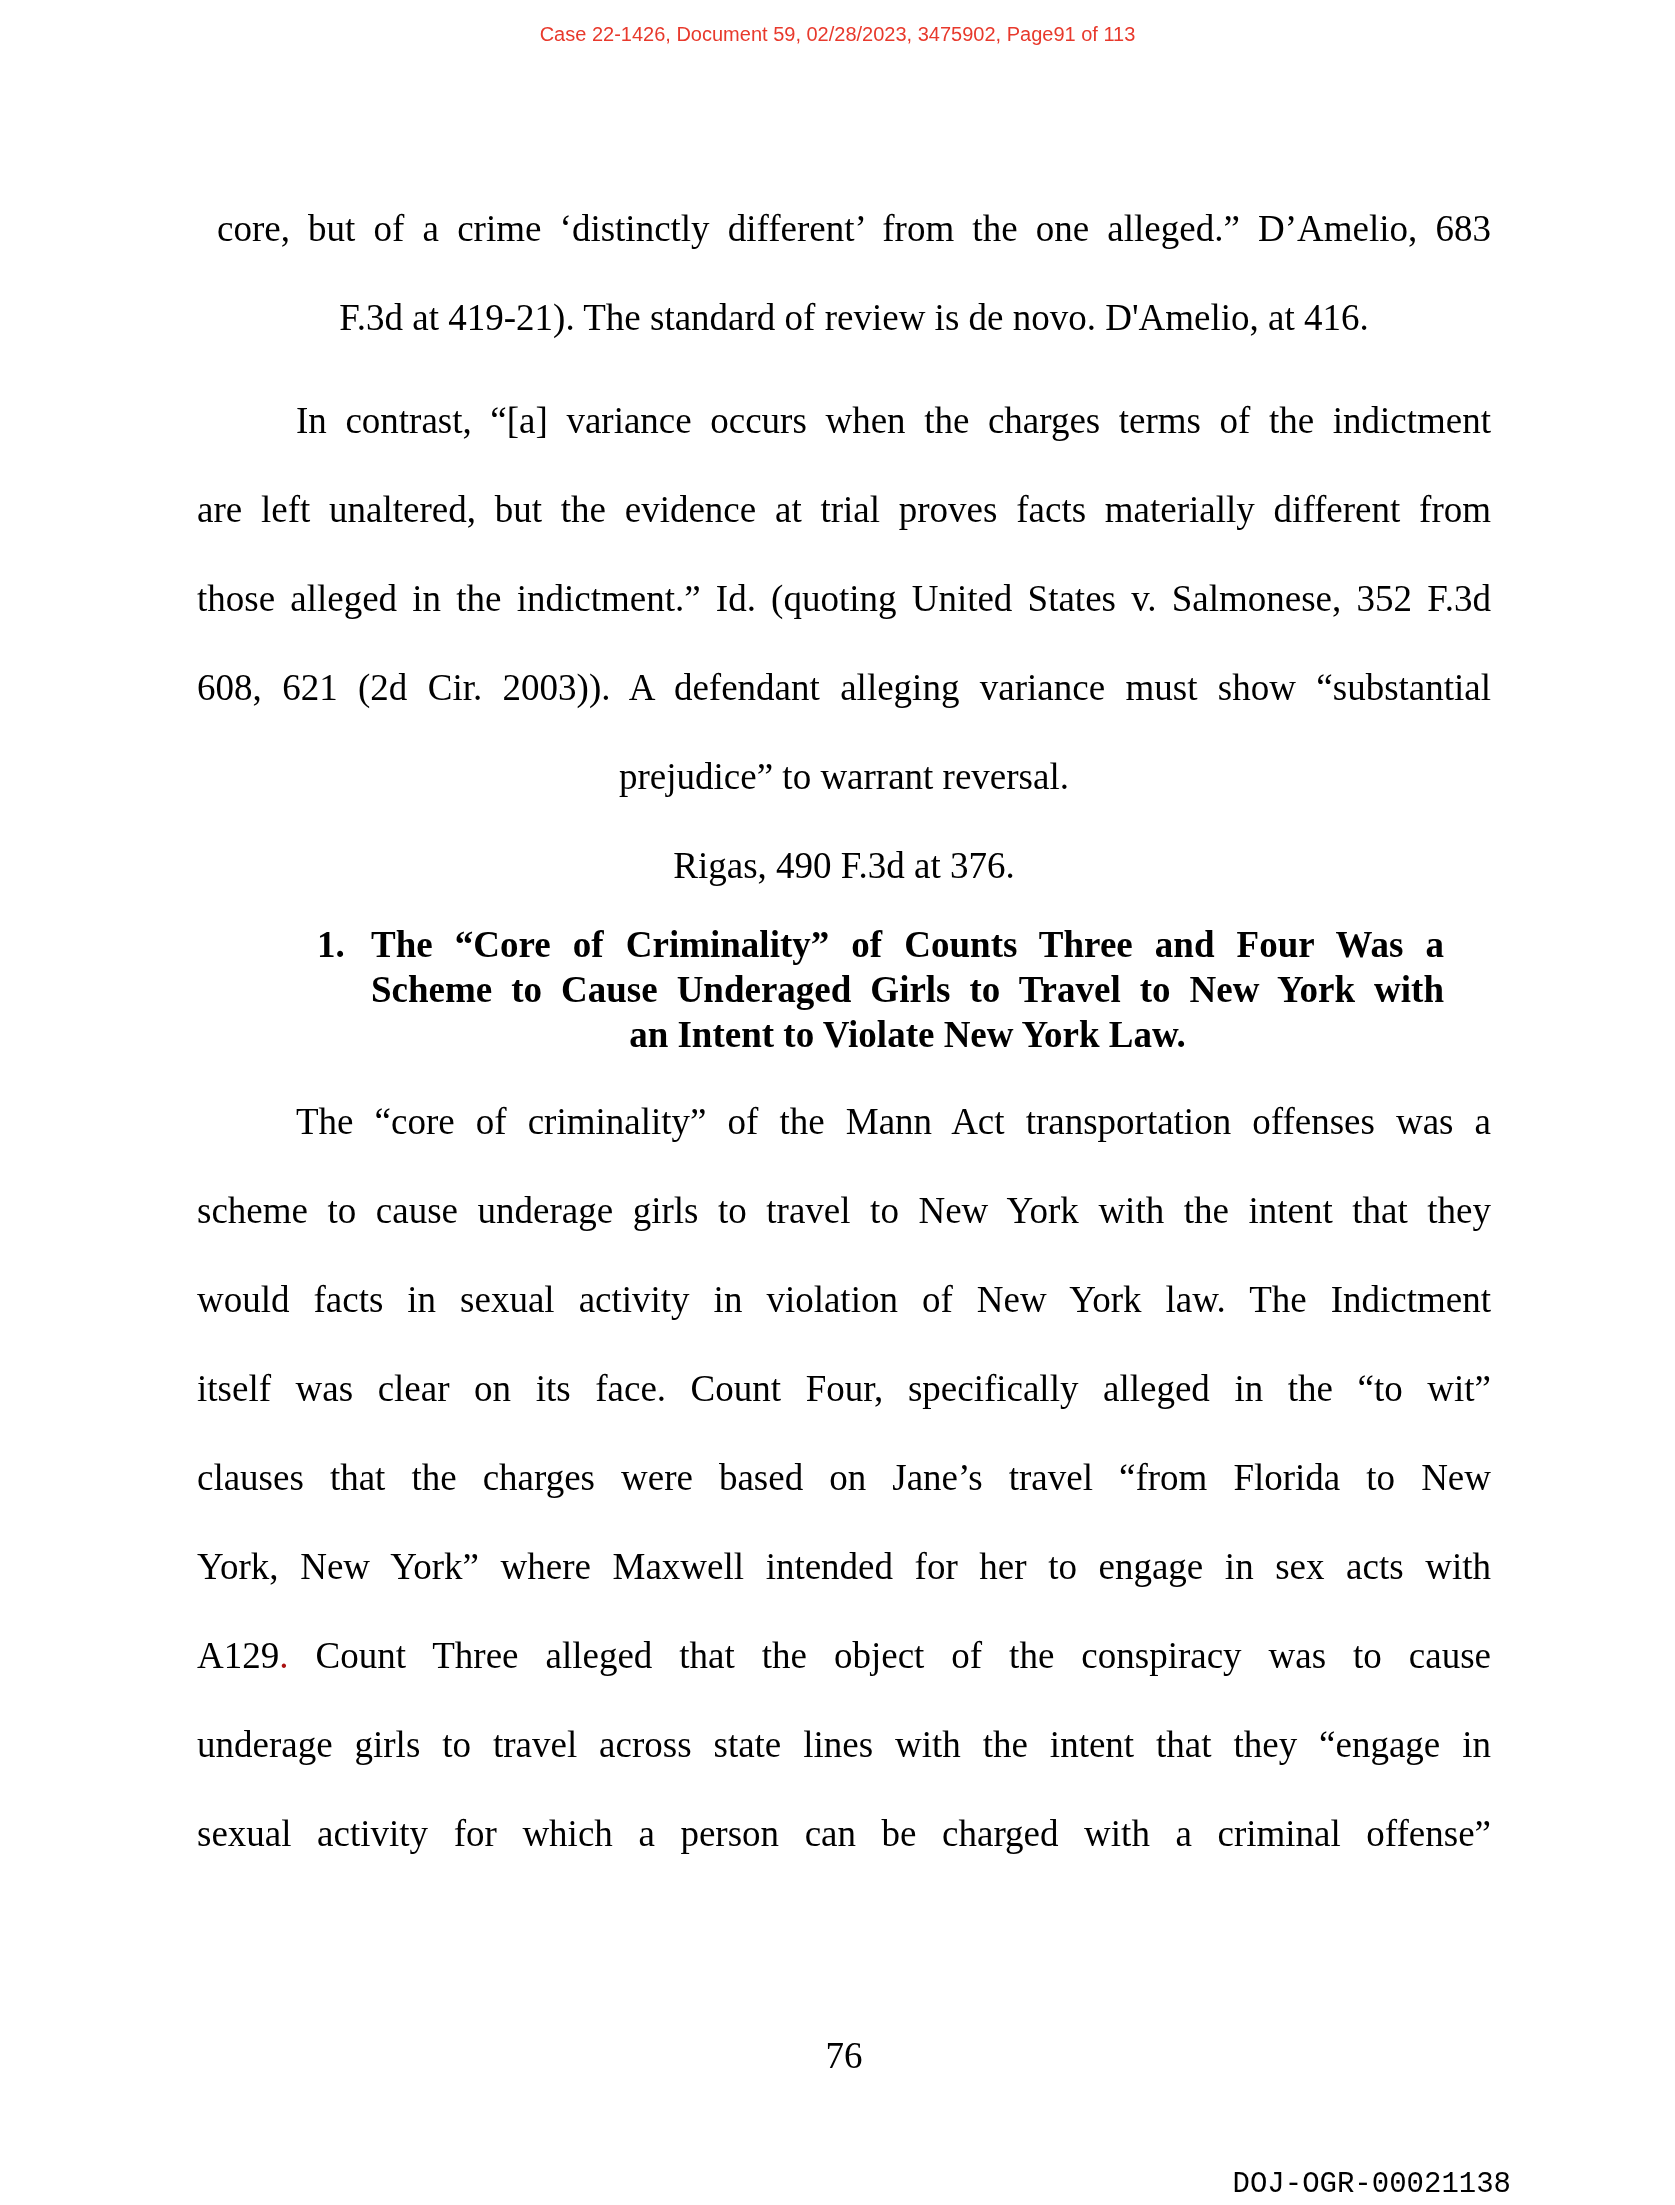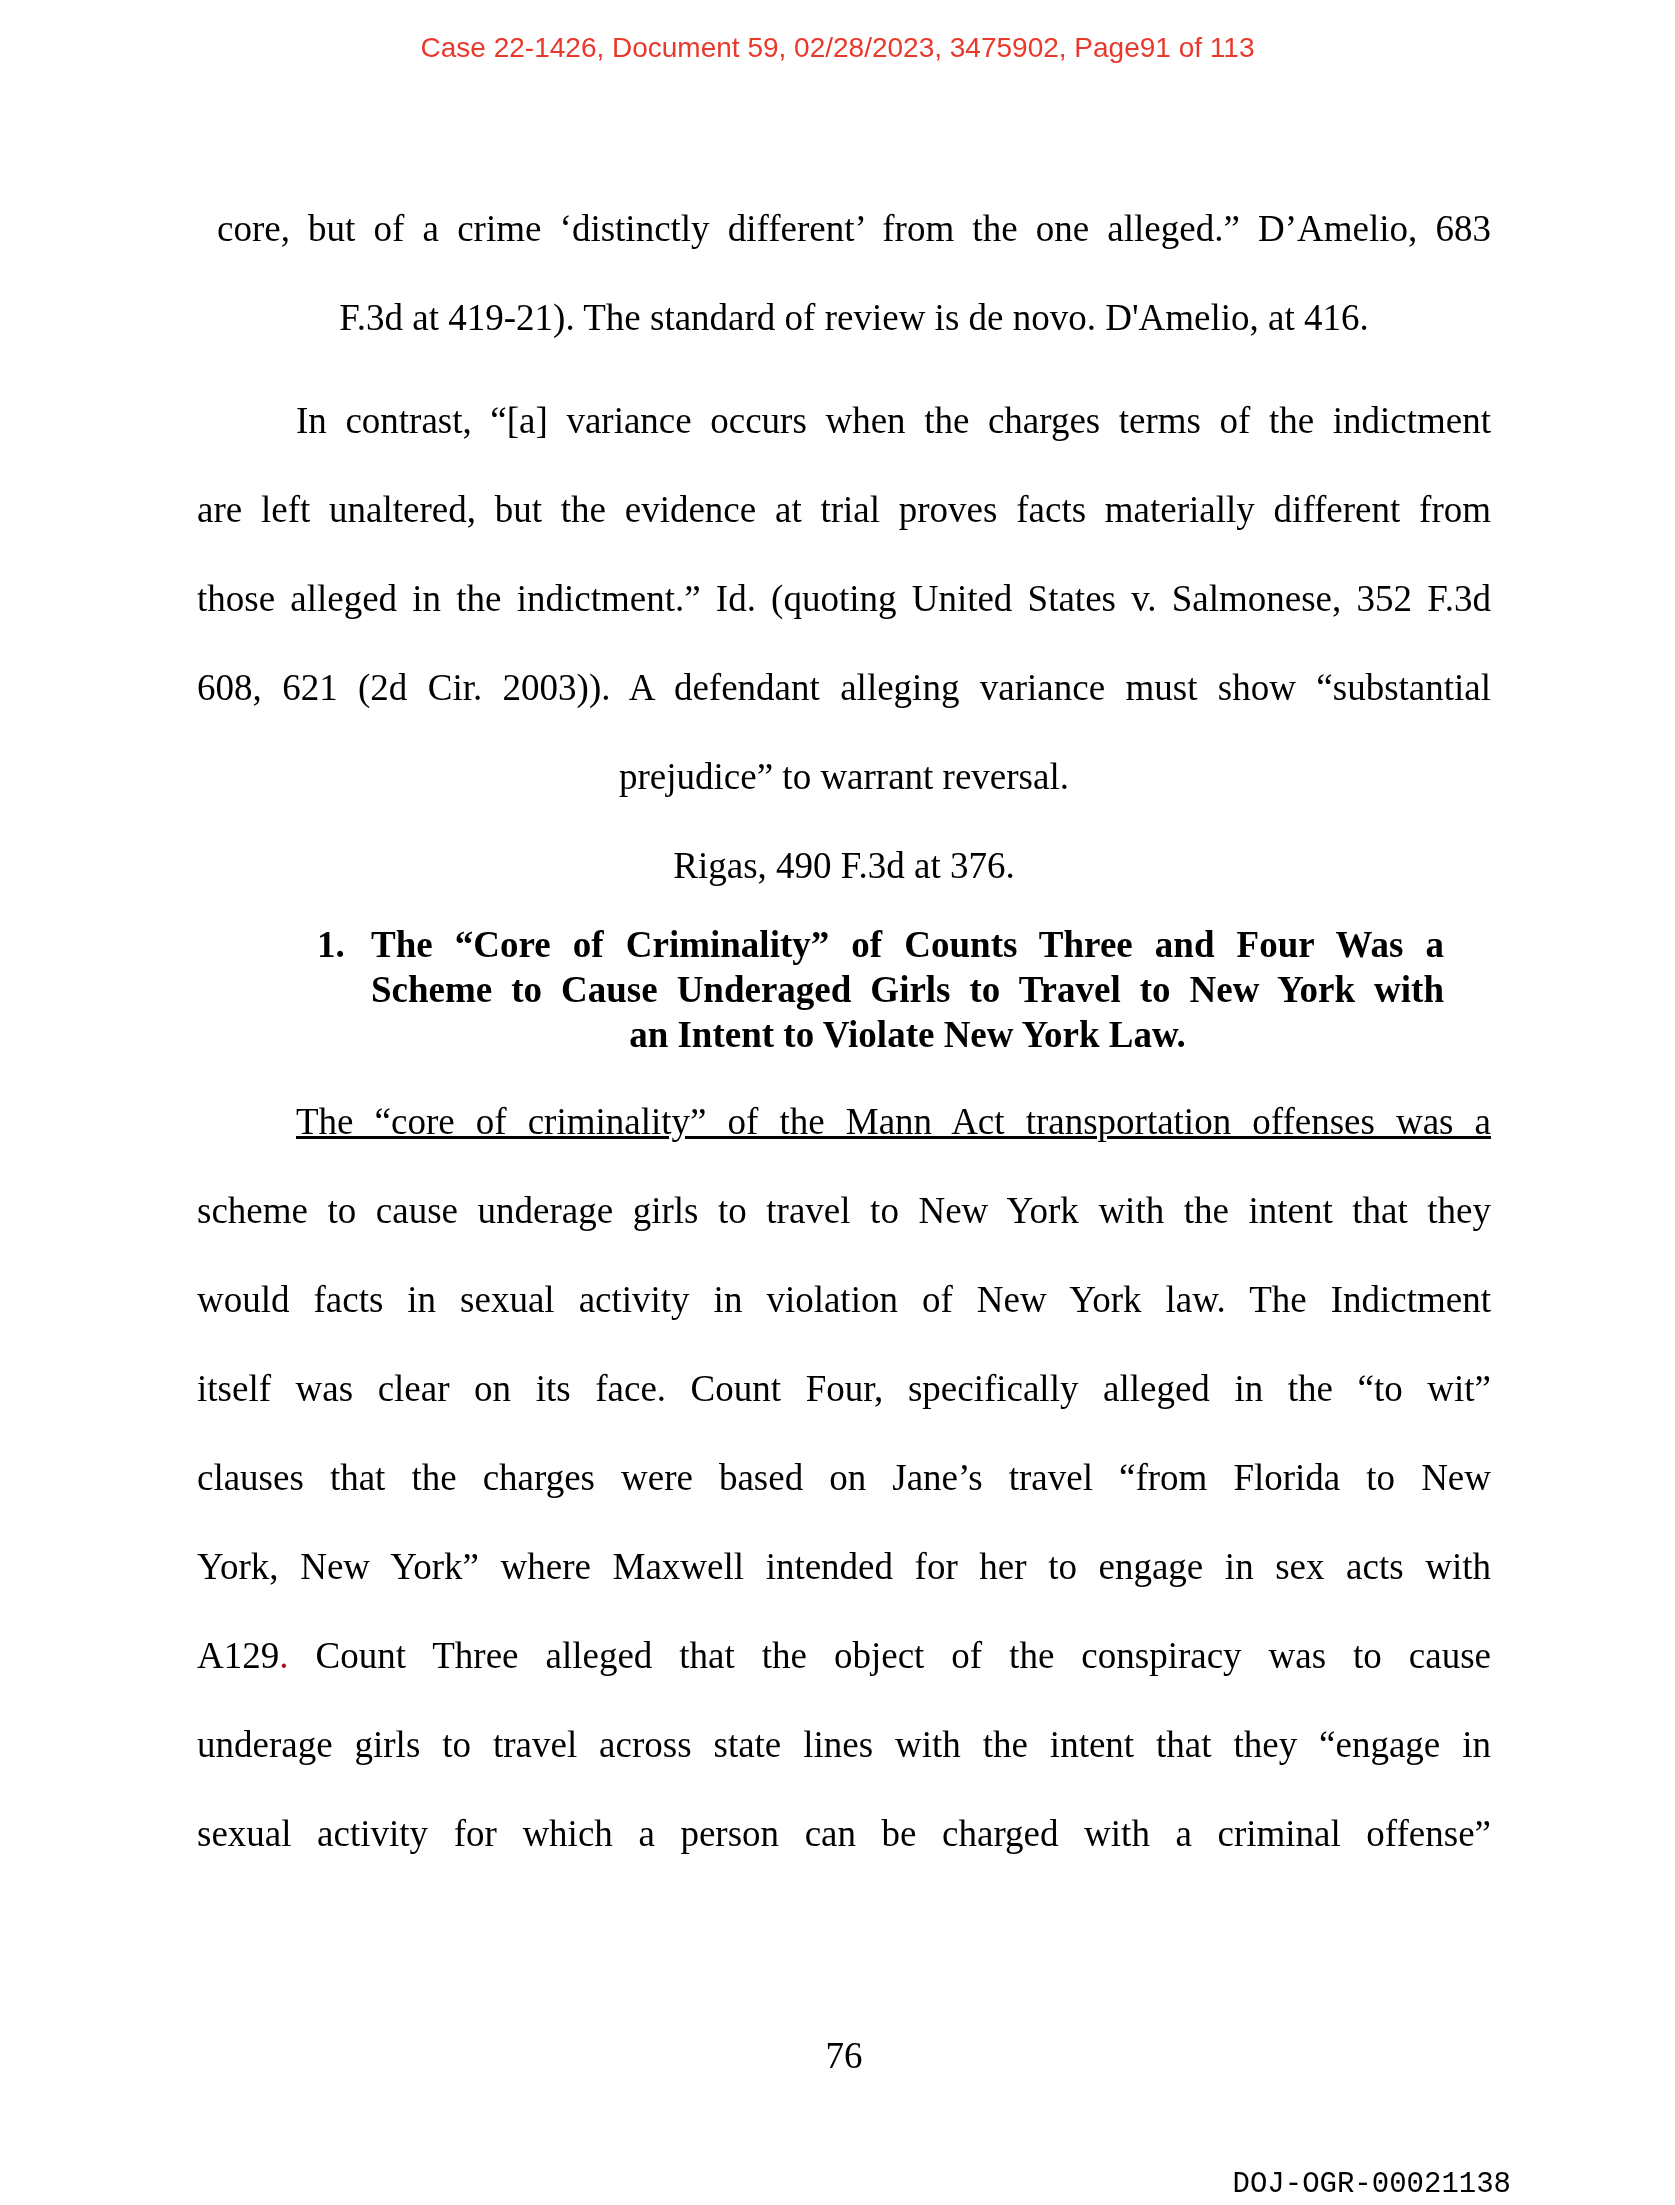--- a/index.html
+++ b/index.html
@@ -7,26 +7,26 @@
     position: relative;
     width: 1675px;
     height: 2205px;
     background: #ffffff;
     color: #000000;
     font-family: "Liberation Serif", serif;
     overflow: hidden;
   }
   .stamp-header {
     position: absolute;
-    top: 29px;
+    top: 16px;
     left: 0;
     width: 100%;
     text-align: center;
     font-family: "Liberation Sans", sans-serif;
-    font-size: 28px;
+    font-size: 20px;
     line-height: 37px;
   }
   .doc-body { position: absolute; inset: 0; }
   .block {
     position: absolute;
     font-size: 37px;
   }
   .block.bold { font-weight: bold; }
   .line { text-align: center; white-space: normal; }
   .line.just { text-align: justify; text-align-last: justify; }
@@ -68,21 +68,21 @@
         <div class="line just"><span>608, 621 (2d Cir. 2003)). A defendant alleging variance must show “substantial</span></div>
         <div class="line"><span>prejudice” to warrant reversal.</span></div>
         <div class="line"><span class="it">Rigas</span><span>, 490 F.3d at 376.</span></div>
       </div>
       <div class="block bold" style="left: 371px; top: 922px; width: 1073px; line-height: 45px;">
         <div class="line just"><span class="hnum" style="left: -54px;">1.</span><span>The “Core of Criminality” of Counts Three and Four Was a</span></div>
         <div class="line just"><span>Scheme to Cause Underaged Girls to Travel to New York with</span></div>
         <div class="line"><span>an Intent to Violate New York Law.</span></div>
       </div>
       <div class="block" style="left: 197px; top: 1077px; width: 1294px; line-height: 89px;">
-        <div class="line just" style="text-indent: 99px; text-decoration: underline;"><span>The  “core of criminality” of the Mann Act transportation offenses was a</span></div>
+        <div class="line just" style="text-indent: 99px;"><span>The  “core of criminality” of the Mann Act transportation offenses was a</span></div>
         <div class="line just"><span>scheme to cause underage girls to travel to </span><span class="it">New York</span><span> with the intent that they</span></div>
         <div class="line just"><span>would facts in sexual activity in violation of </span><span class="it">New York</span><span> law.  The Indictment</span></div>
         <div class="line just"><span>itself was clear on its face.  Count Four, specifically alleged in the “to wit”</span></div>
         <div class="line just"><span>clauses that the charges were based on Jane’s travel “from Florida to New</span></div>
         <div class="line just"><span>York, New York” where Maxwell intended for her to engage in sex acts with</span></div>
         <div class="line just"><span>A129</span><span style="color: rgb(170, 17, 17);">.</span><span>  Count Three alleged that the object of the conspiracy was to cause</span></div>
         <div class="line just"><span>underage girls to travel across state lines with the intent that they “engage in</span></div>
         <div class="line just"><span>sexual activity for which a person can be charged with a criminal offense”</span></div>
       </div>
     </div>

